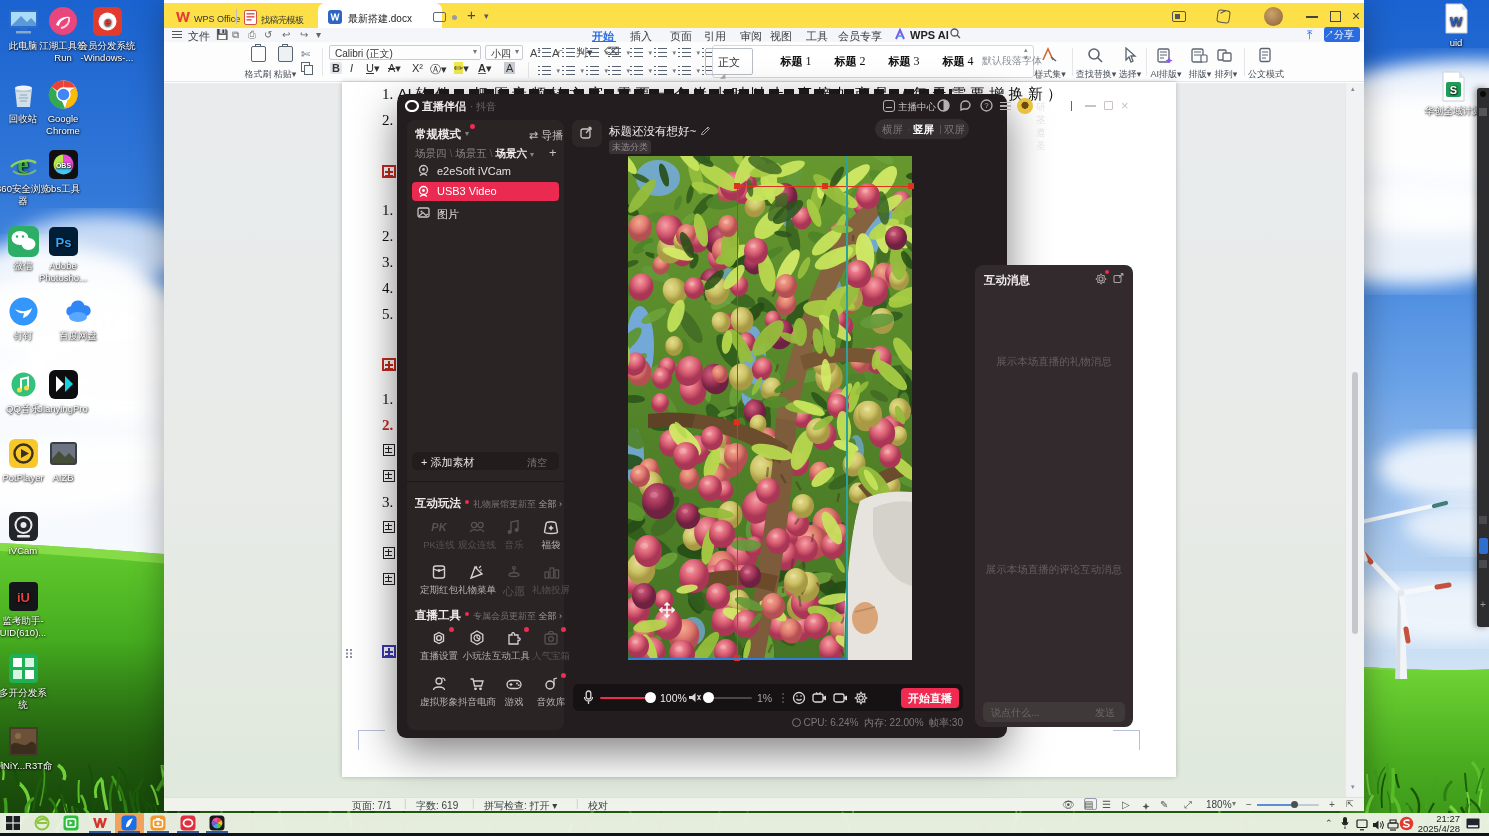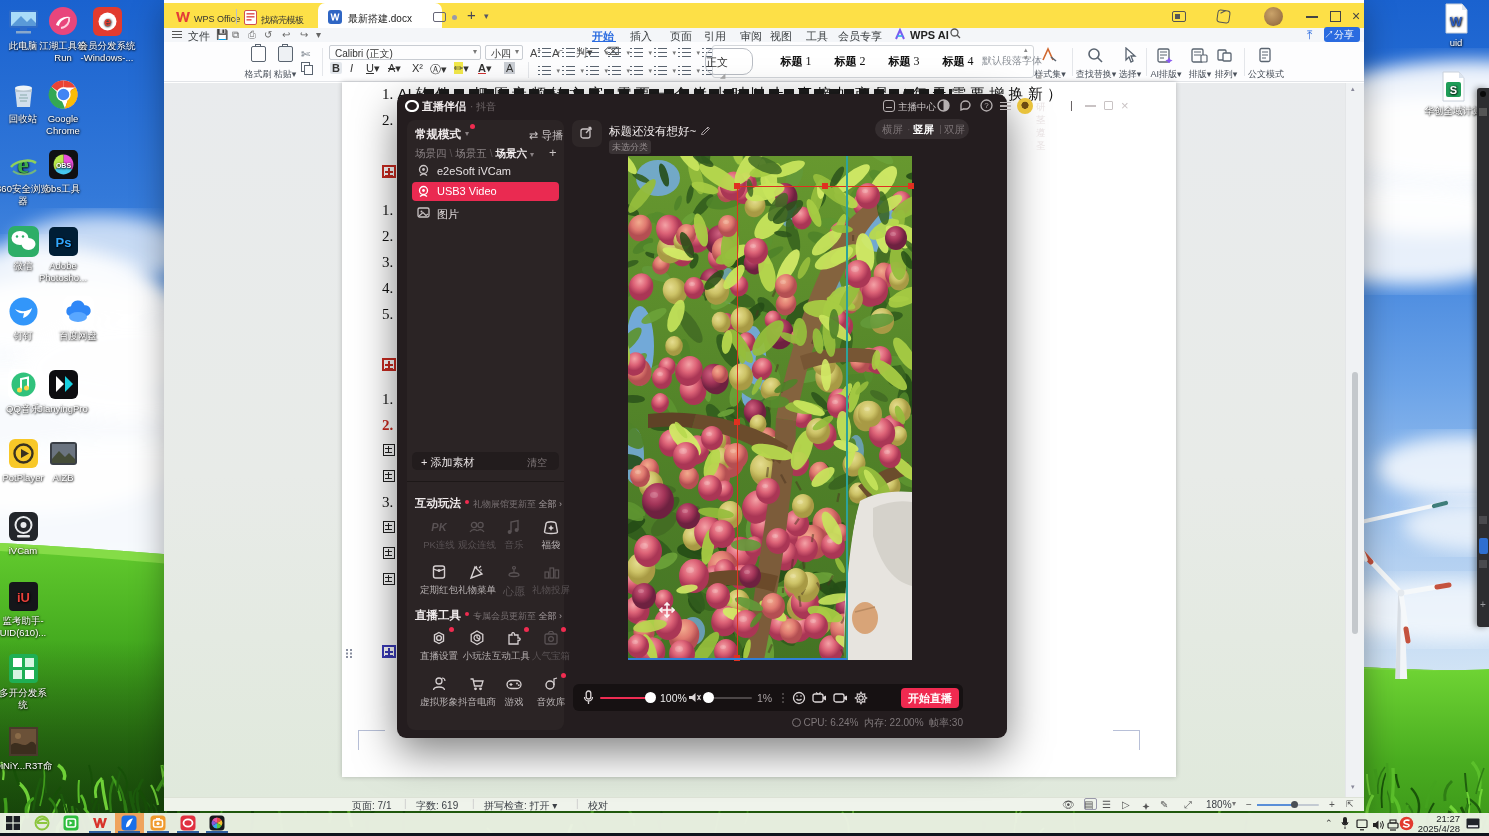--- a/index.html
+++ b/index.html
@@ -597,21 +597,21 @@
         <span class="ab" style="left:4px;top:2px;width:9px;height:1.4px;background:#5a6470"></span>
         <span class="ab" style="left:0px;top:2px;width:2px;height:1.4px;background:#5a6470"></span>
         <span class="ab" style="left:4px;top:6px;width:9px;height:1.4px;background:#5a6470"></span>
         <span class="ab" style="left:0px;top:6px;width:2px;height:1.4px;background:#5a6470"></span>
         <span class="ab" style="left:4px;top:10px;width:9px;height:1.4px;background:#5a6470"></span>
         <span class="ab" style="left:0px;top:10px;width:2px;height:1.4px;background:#5a6470"></span>
         <span class="ab" style="right:-7px;top:3px;color:#777;font-size:7px">▾</span>
       </span>
       <span class="ab" style="left:562px;top:6px;width:1px;height:28px;background:#e4e6ea"></span>
       <div class="ab" style="left:548px;top:3px;width:322px;height:33px;border:1px solid #d4d7db;border-radius:3px;background:#fff"></div>
-      <div class="ab" style="left:541px;top:6px;width:48px;height:27px;border:1px solid #b9bdc4;border-radius:10px;font-size:11px;color:#333;line-height:27px">正文</div>
+      <div class="ab" style="left:541px;top:6px;width:48px;height:27px;border:1px solid #b9bdc4;border-radius:2px;font-size:11px;color:#333;text-align:center;line-height:27px">正文</div>
       <div class="ab" style="left:606px;top:8px;width:52px;height:22px;font-size:11px;color:#111;text-align:center;line-height:22px"><b>标题</b> <span style="font-family:'Liberation Serif',serif;font-size:12px">1</span></div>
       <div class="ab" style="left:660px;top:8px;width:52px;height:22px;font-size:11px;color:#111;text-align:center;line-height:22px"><b>标题</b> <span style="font-family:'Liberation Serif',serif;font-size:12px">2</span></div>
       <div class="ab" style="left:714px;top:8px;width:52px;height:22px;font-size:11px;color:#111;text-align:center;line-height:22px"><b>标题</b> <span style="font-family:'Liberation Serif',serif;font-size:12px">3</span></div>
       <div class="ab" style="left:768px;top:8px;width:52px;height:22px;font-size:11px;color:#111;text-align:center;line-height:22px"><b>标题</b> <span style="font-family:'Liberation Serif',serif;font-size:12px">4</span></div>
       <div class="ab" style="left:818px;top:12px;font-size:10px;color:#8a8f96;font-family:'Liberation Serif',serif">默认段落字体</div>
       <span class="ab" style="left:860px;top:4px;color:#888;font-size:7px">▴<br>▾</span>
       <span class="ab" style="left:876px;top:5px;width:20px;height:17px"><svg width="18" height="16">
           <path d="M3,13 L8,2 L13,13" stroke="#d06830" stroke-width="1.6" fill="none"></path>
           <path d="M11,10 L16,14" stroke="#5a6470" stroke-width="1.6"></path>
         </svg></span>
@@ -1601,20 +1601,38 @@
           <rect x="1" y="3" width="10" height="8" rx="2" fill="none" stroke="#dcd6d7" stroke-width="1.3"></rect>
           <path d="M11,6 L14,4.5 L14,9.5 L11,8 Z" fill="#dcd6d7"></path>
         </svg></span>
       <span class="ab" style="left:281px;top:7px;width:14px;height:14px"><svg width="14" height="14">
           <circle cx="7" cy="7" r="2.2" fill="none" stroke="#dcd6d7" stroke-width="1.2"></circle>
           <path d="M7,1.2 L8.2,3.4 L10.8,3 L10.6,5.6 L12.8,7 L10.6,8.4 L10.8,11 L8.2,10.6 L7,12.8 L5.8,10.6 L3.2,11 L3.4,8.4 L1.2,7 L3.4,5.6 L3.2,3 L5.8,3.4 Z" fill="none" stroke="#dcd6d7" stroke-width="1.1"></path>
         </svg></span>
       <div class="ab" style="left:328px;top:4px;width:58px;height:20px;background:#f02a50;border-radius:4px;color:#fff;font-weight:bold;font-size:11px;text-align:center;line-height:20px">开始直播</div>
     </div>
     <span class="ab" style="left:306px;top:622px;width:260px;text-align:right;color:#7e7779;font-size:10px"><span style="display:inline-block;width:9px;height:9px;border:1.2px solid #7e7779;border-radius:50%;vertical-align:-1px"></span> CPU: 6.24%&nbsp;&nbsp;内存: 22.00%&nbsp;&nbsp;帧率:30</span>
+    <div class="ab" style="left:578px;top:171px;width:158px;height:462px;background:#322a2c;border-radius:8px">
+      <span class="ab" style="left:9px;top:8px;color:#f0ebec;font-weight:bold;font-size:11.5px">互动消息</span>
+      <span class="ab" style="left:120px;top:8px;width:12px;height:12px"><svg width="12" height="12">
+          <circle cx="6" cy="6" r="2" fill="none" stroke="#a8a0a2" stroke-width="1.1"></circle>
+          <path d="M6,0.8 L7,2.8 L9.3,2.4 L9.2,4.8 L11.2,6 L9.2,7.2 L9.3,9.6 L7,9.2 L6,11.2 L5,9.2 L2.7,9.6 L2.8,7.2 L0.8,6 L2.8,4.8 L2.7,2.4 L5,2.8 Z" fill="none" stroke="#a8a0a2" stroke-width="1"></path>
+        </svg></span>
+      <span class="ab" style="left:130px;top:5px;width:4px;height:4px;border-radius:50%;background:#f02c50"></span>
+      <span class="ab" style="left:138px;top:8px;width:11px;height:11px"><svg width="11" height="11">
+          <rect x="1" y="2.5" width="7" height="7" rx="1.2" fill="none" stroke="#a8a0a2" stroke-width="1.1"></rect>
+          <path d="M6,4.5 L10,0.5 M10,0.5 L7.8,0.5 M10,0.5 L10,2.7" stroke="#a8a0a2" stroke-width="1.1" fill="none"></path>
+        </svg></span>
+      <span class="ab" style="left:0;top:90px;width:158px;text-align:center;color:#655d5f;font-size:10.5px">展示本场直播的礼物消息</span>
+      <span class="ab" style="left:0;top:298px;width:158px;text-align:center;color:#655d5f;font-size:10.5px">展示本场直播的评论互动消息</span>
+      <div class="ab" style="left:8px;top:437px;width:142px;height:20px;background:#403939;border-radius:5px">
+        <span class="ab" style="left:8px;top:4px;color:#6e6668;font-size:10px">说点什么...</span>
+        <span class="ab" style="left:112px;top:4px;color:#6e6668;font-size:10px">发送</span>
+      </div>
+    </div>
   </div>
 <div class="ab" style="left:0;top:813px;width:1489px;height:23px;background:rgba(237,242,230,.96)">
     <div class="ab" style="left:115px;top:0px;width:29px;height:20px;background:#efa35c"></div>
     <span class="ab" style="left:5px;top:2px;width:16px;height:16px"><svg width="16" height="16">
         <rect x="1" y="1" width="6.4" height="6.4" fill="#1b1e23"></rect>
         <rect x="8.6" y="1" width="6.4" height="6.4" fill="#1b1e23"></rect>
         <rect x="1" y="8.6" width="6.4" height="6.4" fill="#1b1e23"></rect>
         <rect x="8.6" y="8.6" width="6.4" height="6.4" fill="#1b1e23"></rect>
       </svg></span>
     <span class="ab" style="left:34px;top:2px;width:16px;height:16px"><svg width="16" height="16">

